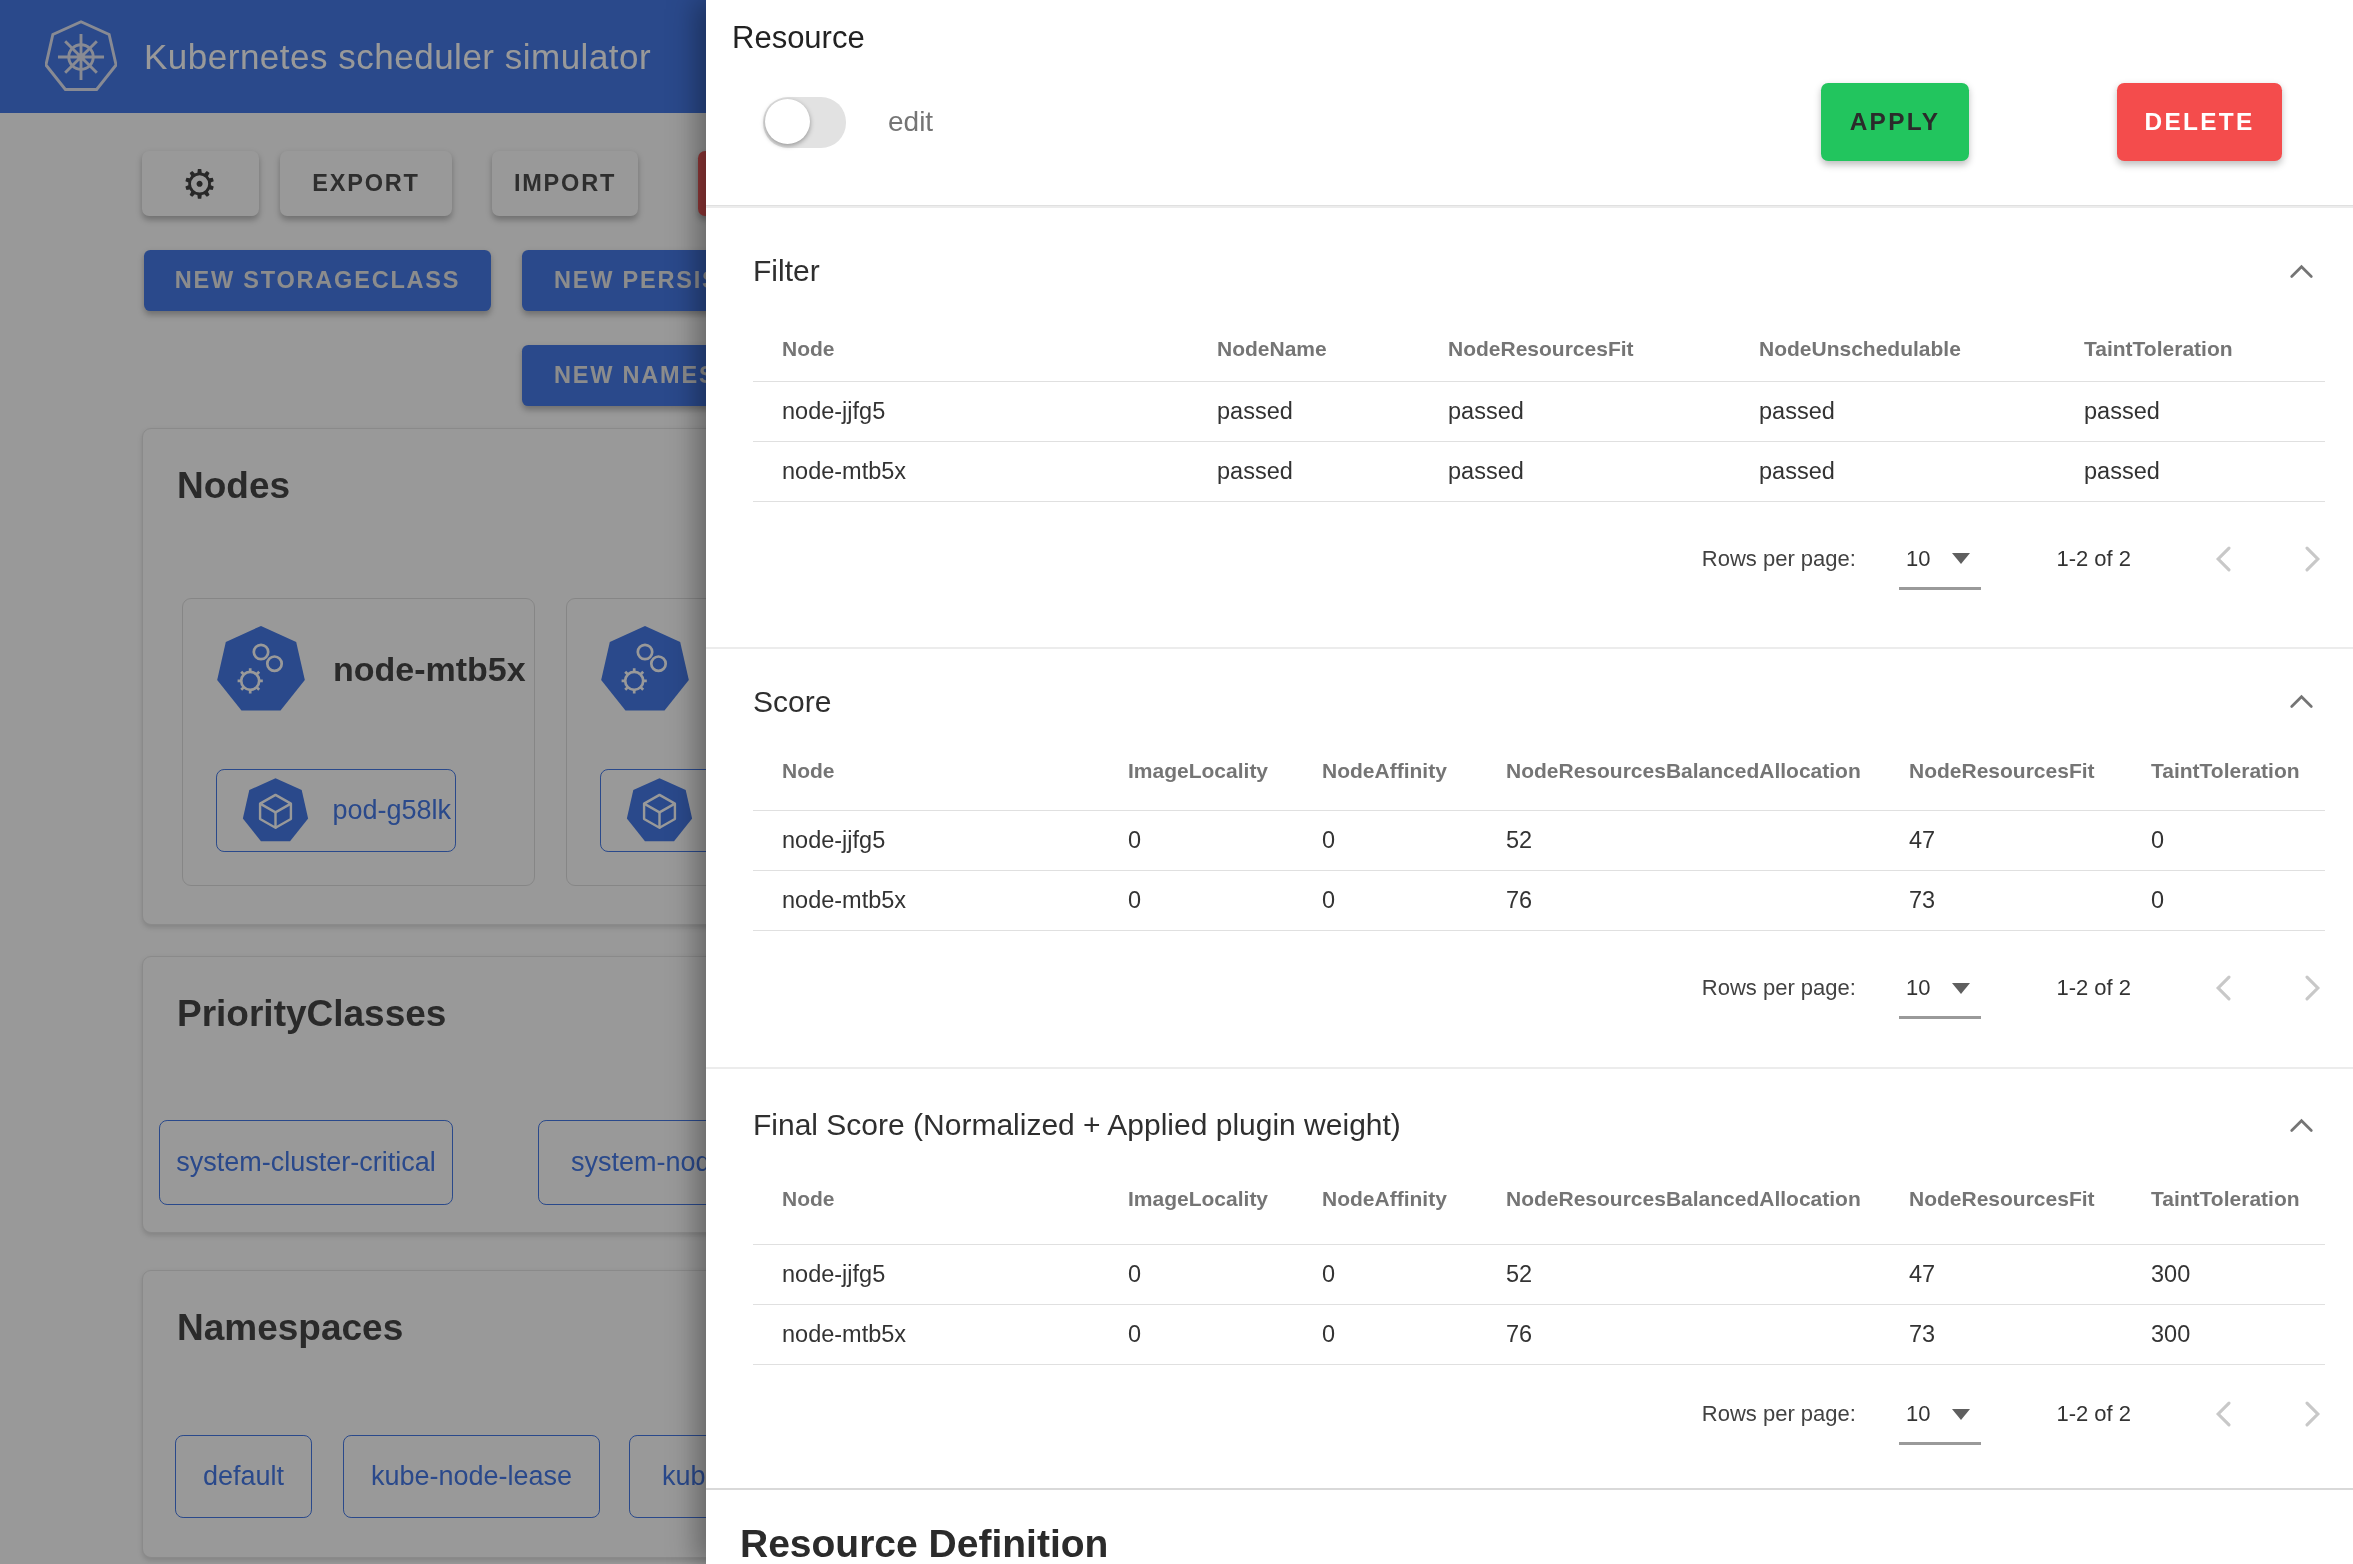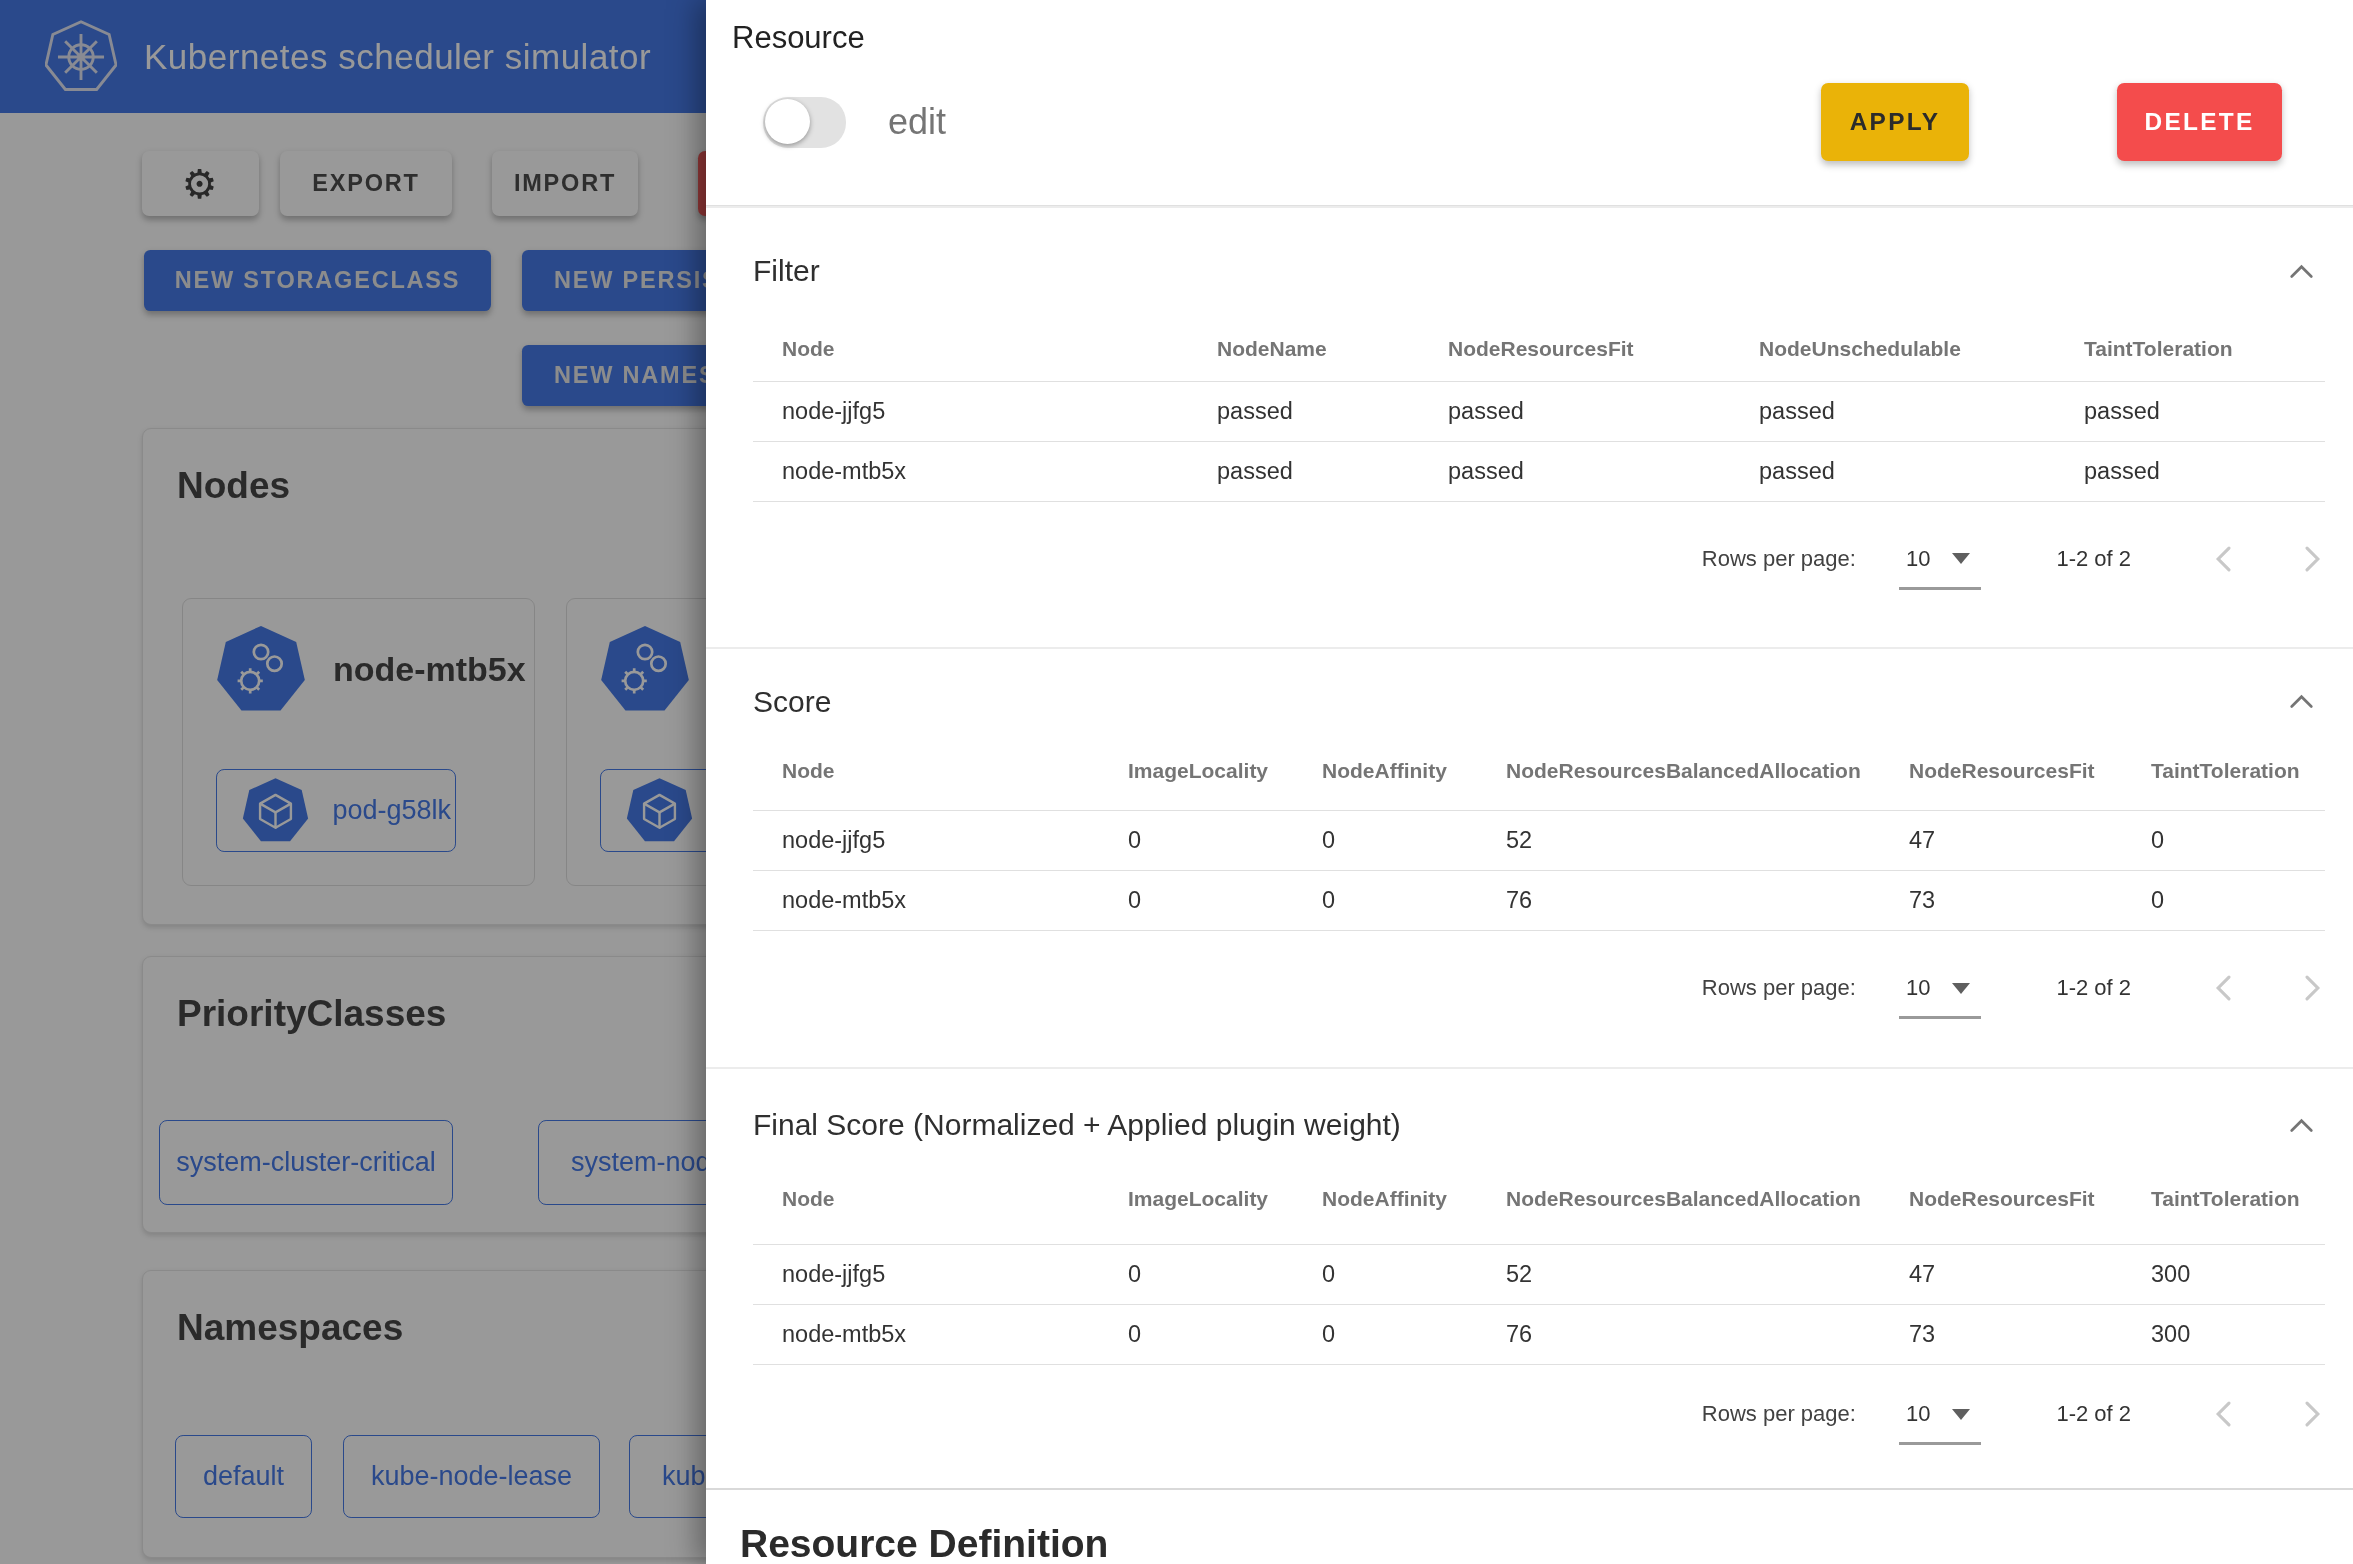--- a/index.html
+++ b/index.html
@@ -62,24 +62,24 @@
   
   .drawer { position:absolute; left:706px; top:0; width:1648px; height:1565px; background:#fff;
             z-index:10; box-shadow:-9px 0 27px rgba(0,0,0,.35); }
   .drawer-header { height:206px; padding:20px 72px 0 26px; border-bottom:1.8px solid #e0e0e0; }
   .drawer-title { font-size:31px; color:#222; }
   .controls { display:flex; align-items:center; margin-top:27px; padding-left:31px; }
   .switch { position:relative; width:83px; height:51px; flex:none; }
   .switch-track { position:absolute; inset:0; background:#e2e2e2; border-radius:25px; }
   .switch-knob { position:absolute; left:1.8px; top:2.7px; width:45px; height:45px; border-radius:50%;
                  background:#fff; box-shadow:0 1.8px 5.4px rgba(0,0,0,.35); }
-  .switch-label { margin-left:42px; font-size:36px; color:#757575; }
+  .switch-label { margin-left:42px; font-size:28px; color:#757575; }
   .hbtn { display:flex; align-items:center; justify-content:center; border-radius:7.2px; font-size:24.4px;
           font-weight:700; letter-spacing:2.3px; box-shadow:0 3.6px 7.2px rgba(0,0,0,.25); }
-  .apply-btn { margin-left:auto; width:148px; height:78px; background:#eab308; color:#2b2b2b; }
+  .apply-btn { margin-left:auto; width:148px; height:78px; background:#22c55e; color:#2b2b2b; }
   .delete-btn { margin-left:148px; width:165px; height:78px; background:#f44c4c; color:#fff; }
 
   .section { border-top:2.7px solid #ececec; padding:0 29px 0 47px; }
   .section:first-of-type { border-top:none; }
   .section-head { display:flex; align-items:center; justify-content:space-between; margin-top:43px; height:40px; }
   .section-title { font-size:30px; color:#2f2f2f; font-weight:400; }
   .chev { width:25px; height:16.3px; margin-right:11px; flex:none; }
 
   table { width:100%; border-collapse:collapse; table-layout:fixed; margin-top:27px; }
   th { font-size:21px; color:#757575; font-weight:700; text-align:left; vertical-align:middle; }

